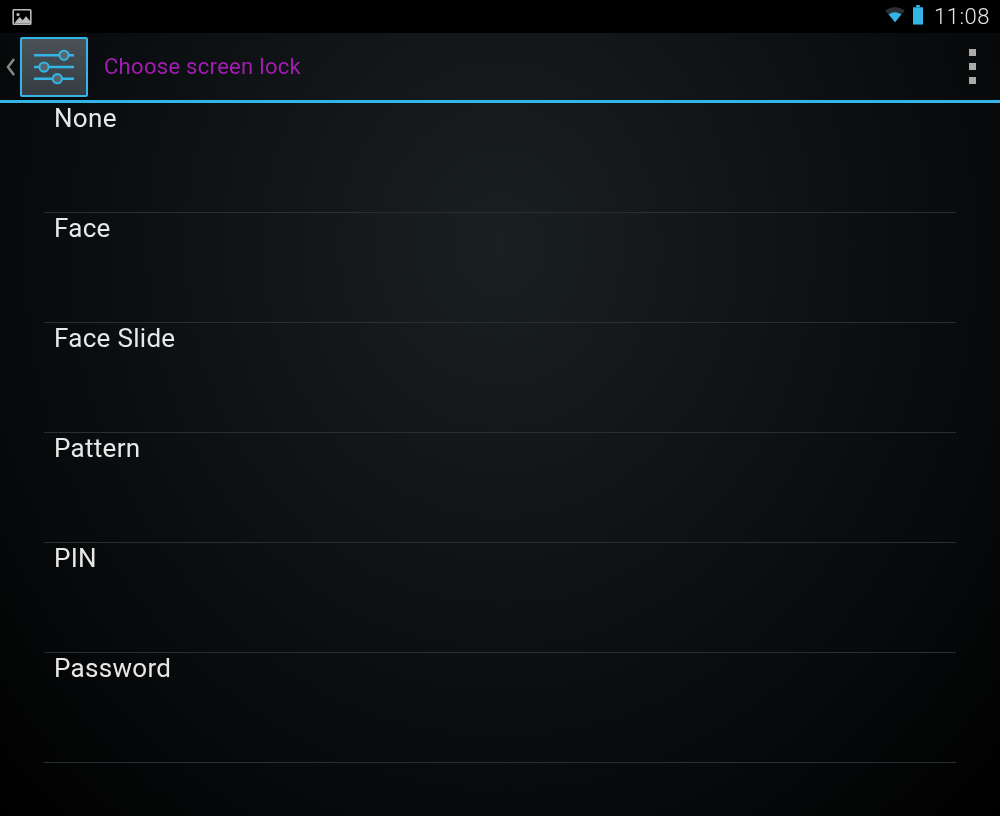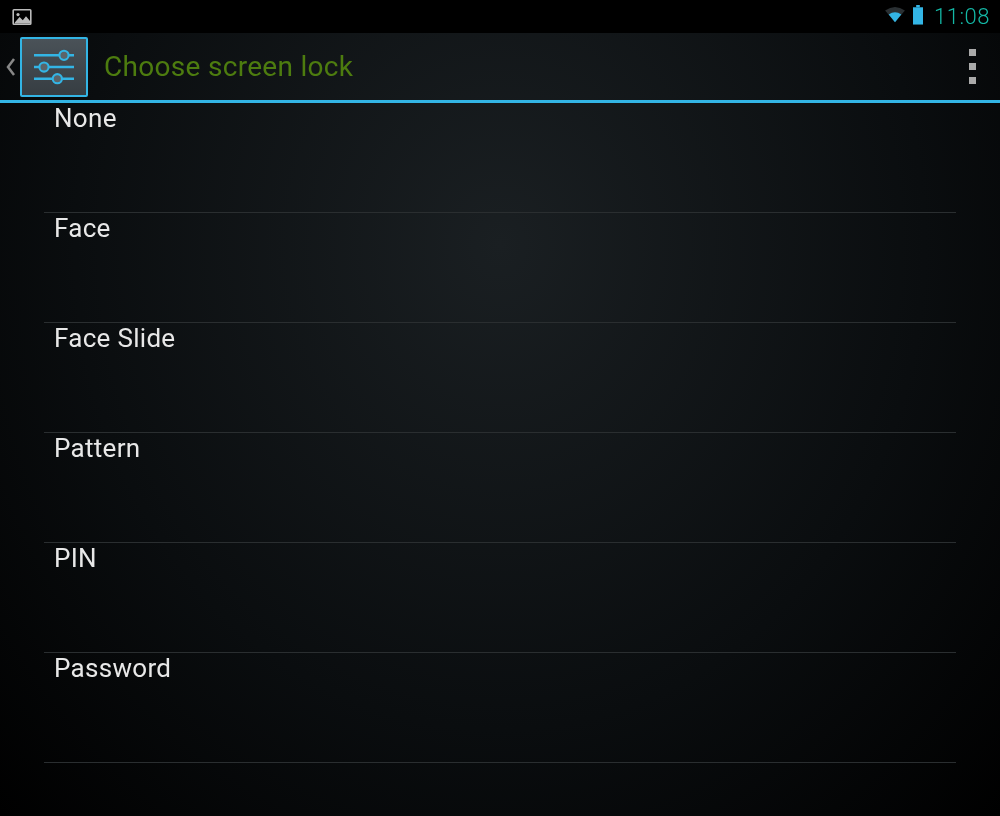--- a/index.html
+++ b/index.html
@@ -47,21 +47,21 @@
     }
     .wifi-icon svg {
       width: 22px;
       height: 18px;
     }
     .battery-icon svg {
       width: 12px;
       height: 20px;
     }
     .status-time {
-      color: #14b8a6;
+      color: #e5e5e5;
       font-size: 22px;
       font-weight: 300;
       letter-spacing: 0.5px;
       margin-left: 4px;
     }
     
     
     .action-bar {
       height: 70px;
       display: flex;
@@ -95,23 +95,23 @@
       justify-content: center;
       background: linear-gradient(to bottom, #4a5258, #363d42);
       margin-right: 16px;
     }
     .settings-icon-box svg {
       width: 50px;
       height: 42px;
     }
     .action-title {
       flex: 1;
-      font-size: 28px;
+      font-size: 22px;
       font-weight: 400;
-      color: #4d7c0f;
+      color: #a21caf;
       letter-spacing: 0.3px;
     }
     .overflow-menu {
       width: 40px;
       height: 50px;
       display: flex;
       flex-direction: column;
       align-items: center;
       justify-content: center;
       gap: 7px;

